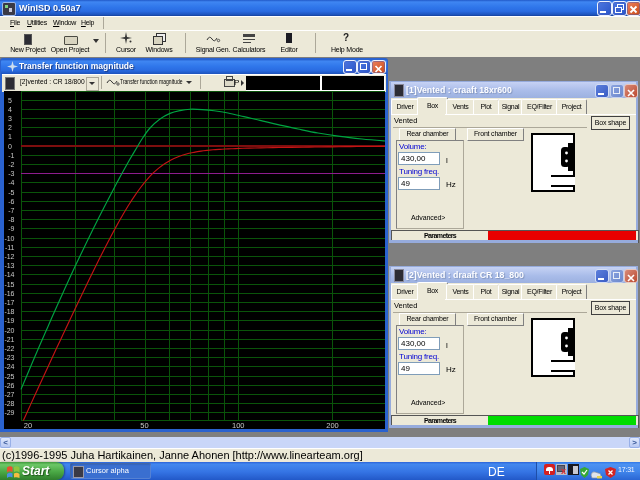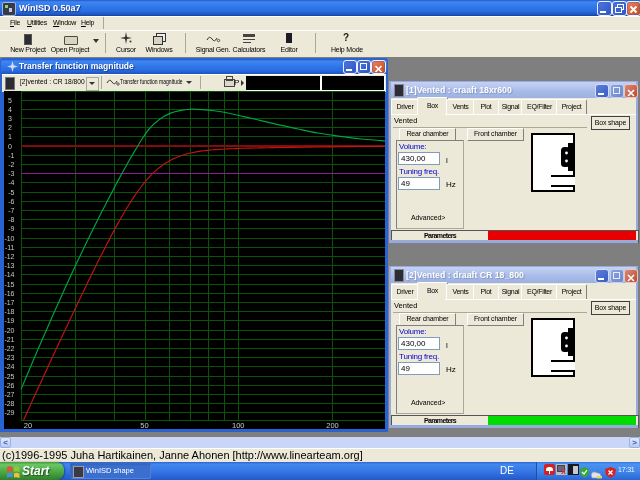--- a/index.html
+++ b/index.html
@@ -320,24 +320,24 @@
 <svg class="ab" style="left:6px;top:464px" width="15" height="14">
 <path d="M1 3.5 C3 2 4.5 2 6.5 3 L6.5 8 C4.5 7 3 7 1 8.5 z" fill="#e8502e"></path>
 <path d="M8 3 C10 2 11.5 2 13.5 3.5 L13.5 8.5 C11.5 7 10 7 8 8 z" fill="#8dc63f"></path>
 <path d="M1 10 C3 8.5 4.5 8.5 6.5 9.5 L6.5 13.5 C4.5 12.5 3 12.5 1 14 z" fill="#4a90e2"></path>
 <path d="M8 9.5 C10 8.5 11.5 8.5 13.5 10 L13.5 14 C11.5 13 10 13 8 13.5 z" fill="#f5bd41"></path>
 </svg>
 <div class="ab" style="left:22px;top:464px;font-size:12px;font-weight:bold;font-style:italic;color:#fff;text-shadow:1px 1px 1px #1e521c">Start</div>
 
 <div class="ab" style="left:70px;top:463px;width:81px;height:16px;background:#3a6fd0;border-radius:2px;box-shadow:inset 1px 1px 2px rgba(0,0,0,.3),inset 0 0 0 1px rgba(255,255,255,.15)"></div>
 <div class="ab" style="left:73px;top:466px;width:9px;height:10px;background:#3a3a46;border:1px solid #99a"></div>
-<div class="ab" style="left:86px;top:466px;font-size:7.5px;color:#fff;white-space:nowrap">WinISD shape</div>
+<div class="ab" style="left:86px;top:466px;font-size:7.5px;color:#fff;white-space:nowrap">Cursor alpha</div>
 
 <div class="ab" style="left:536px;top:462px;width:104px;height:18px;background:linear-gradient(180deg,#2f76e8 0,#4c92f2 12%,#3f84ea 55%,#2a66d4 100%);border-left:1px solid #1e4ea8"></div>
-<div class="ab" style="left:500px;top:465px;font-size:10px;color:#fff">DE</div>
+<div class="ab" style="left:488px;top:465px;font-size:12px;color:#fff">DE</div>
 <div class="ab" style="left:544px;top:464px;width:11px;height:11px;background:#d42020;border-radius:2px">
     <div class="ab" style="left:2px;top:3px;width:7px;height:4px;background:#fff;border-radius:3px 3px 0 0"></div>
     <div class="ab" style="left:5px;top:5px;width:1px;height:5px;background:#fff"></div>
   </div>
 <div class="ab" style="left:556px;top:464px;width:11px;height:11px;background:#b8bcc8">
     <div class="ab" style="left:1px;top:1px;width:6px;height:5px;background:#667;border:1px solid #445"></div>
     <div class="ab" style="left:5px;top:4px;color:#e03030;font-size:9px;font-weight:bold;line-height:7px">x</div>
   </div>
 <div class="ab" style="left:568px;top:464px;width:11px;height:11px;background:#181820">
     <div class="ab" style="left:5px;top:2px;width:5px;height:8px;background:#c8c8d0"></div>

